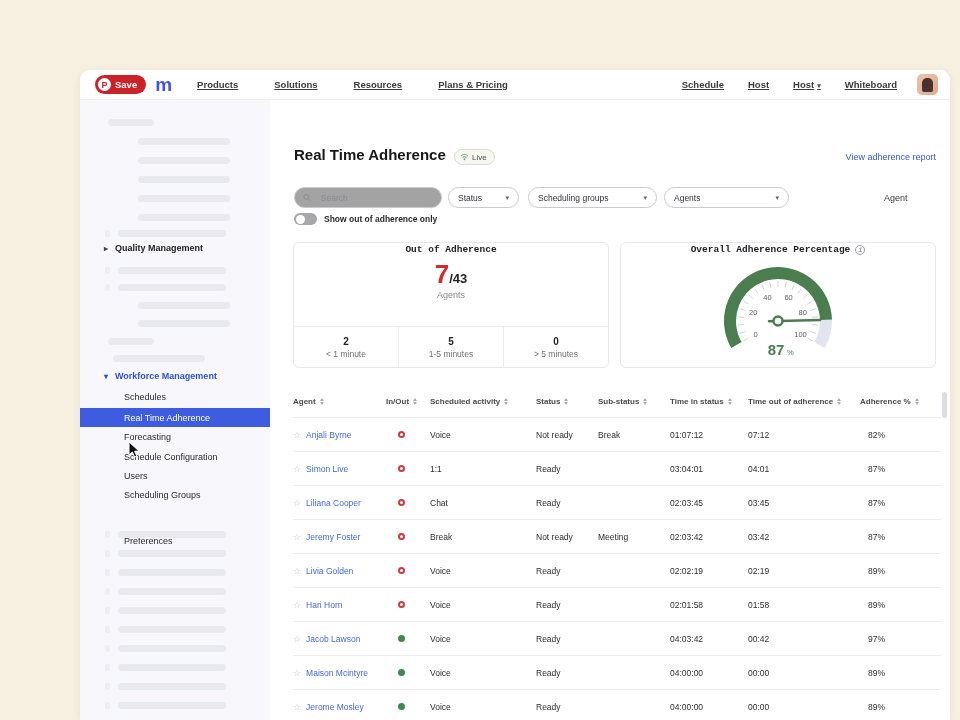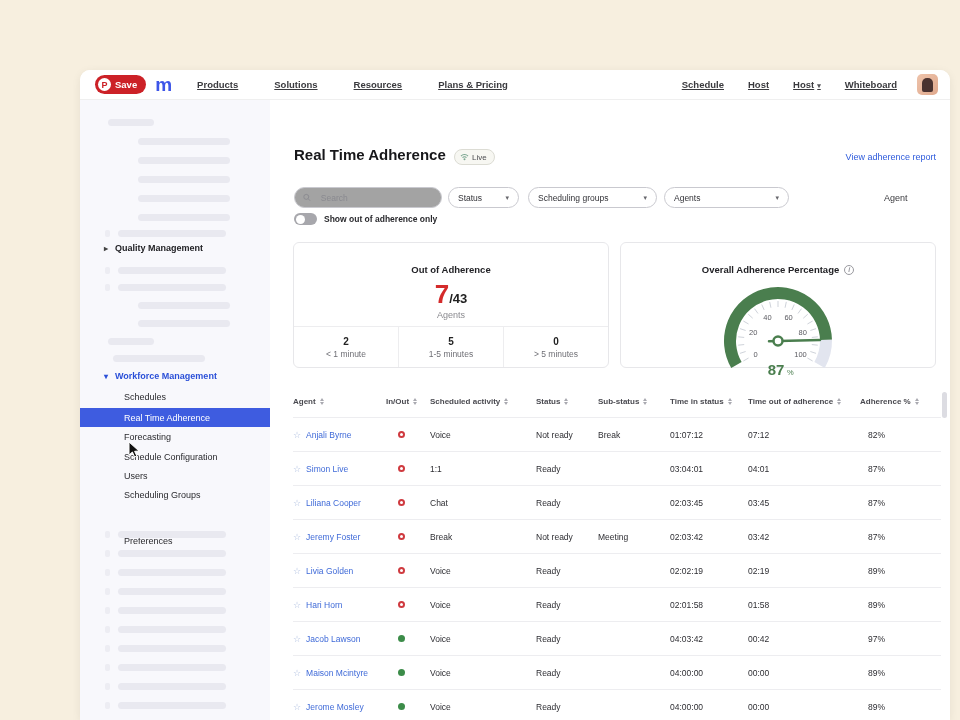--- a/index.html
+++ b/index.html
@@ -62,22 +62,22 @@
   .toggle-row { position:absolute; left:24px; top:113px; display:flex; align-items:center; gap:7px; }
   .toggle { width:23px; height:12px; border-radius:6px; background:#a7a7ac; position:relative; cursor:pointer; }
   .toggle::after { content:""; position:absolute; left:1.5px; top:1.5px; width:9px; height:9px;
     border-radius:50%; background:#fff; }
   .toggle-label { font-size:8.5px; font-weight:bold; color:#29292d; }
   
   .card { position:absolute; top:142px; height:126px; width:316px; background:#fff;
     border:1px solid #e7e7ea; border-radius:6px; }
   .card.ooa { left:23px; }
   .card.gauge-card { left:350px; }
-  .card-title { text-align:center; font-size:9.5px; font-weight:bold; color:#222226; margin-top:21px;
-    display:flex; justify-content:center; align-items:center; gap:5px; }
+  .card-title { text-align:center; font-size:9.5px; font-weight:bold; color:#222226; margin-top:1px;
+    display:flex; justify-content:center; align-items:center; gap:5px;font-family:Liberation Mono, monospace; }
   .info-icon { width:10px; height:10px; border:1px solid #9a9aa0; border-radius:50%; font-size:7px;
     color:#9a9aa0; display:inline-flex; align-items:center; justify-content:center; font-style:italic; cursor:pointer; }
   .big-count { text-align:center; margin-top:4px; }
   .big-count .num { font-size:26px; font-weight:bold; color:#d42b2b; }
   .big-count .total { font-size:13px; font-weight:bold; color:#222; }
   .agents-label { text-align:center; font-size:9px; color:#8a8a8f; margin-top:0px; }
   .breakdown { position:absolute; left:0; right:0; bottom:0; height:41px; border-top:1px solid #ededef;
     display:flex; }
   .bk-col { flex:1; display:flex; flex-direction:column; align-items:center; justify-content:center; gap:2px; }
   .bk-col + .bk-col { border-left:1px solid #ededef; }

